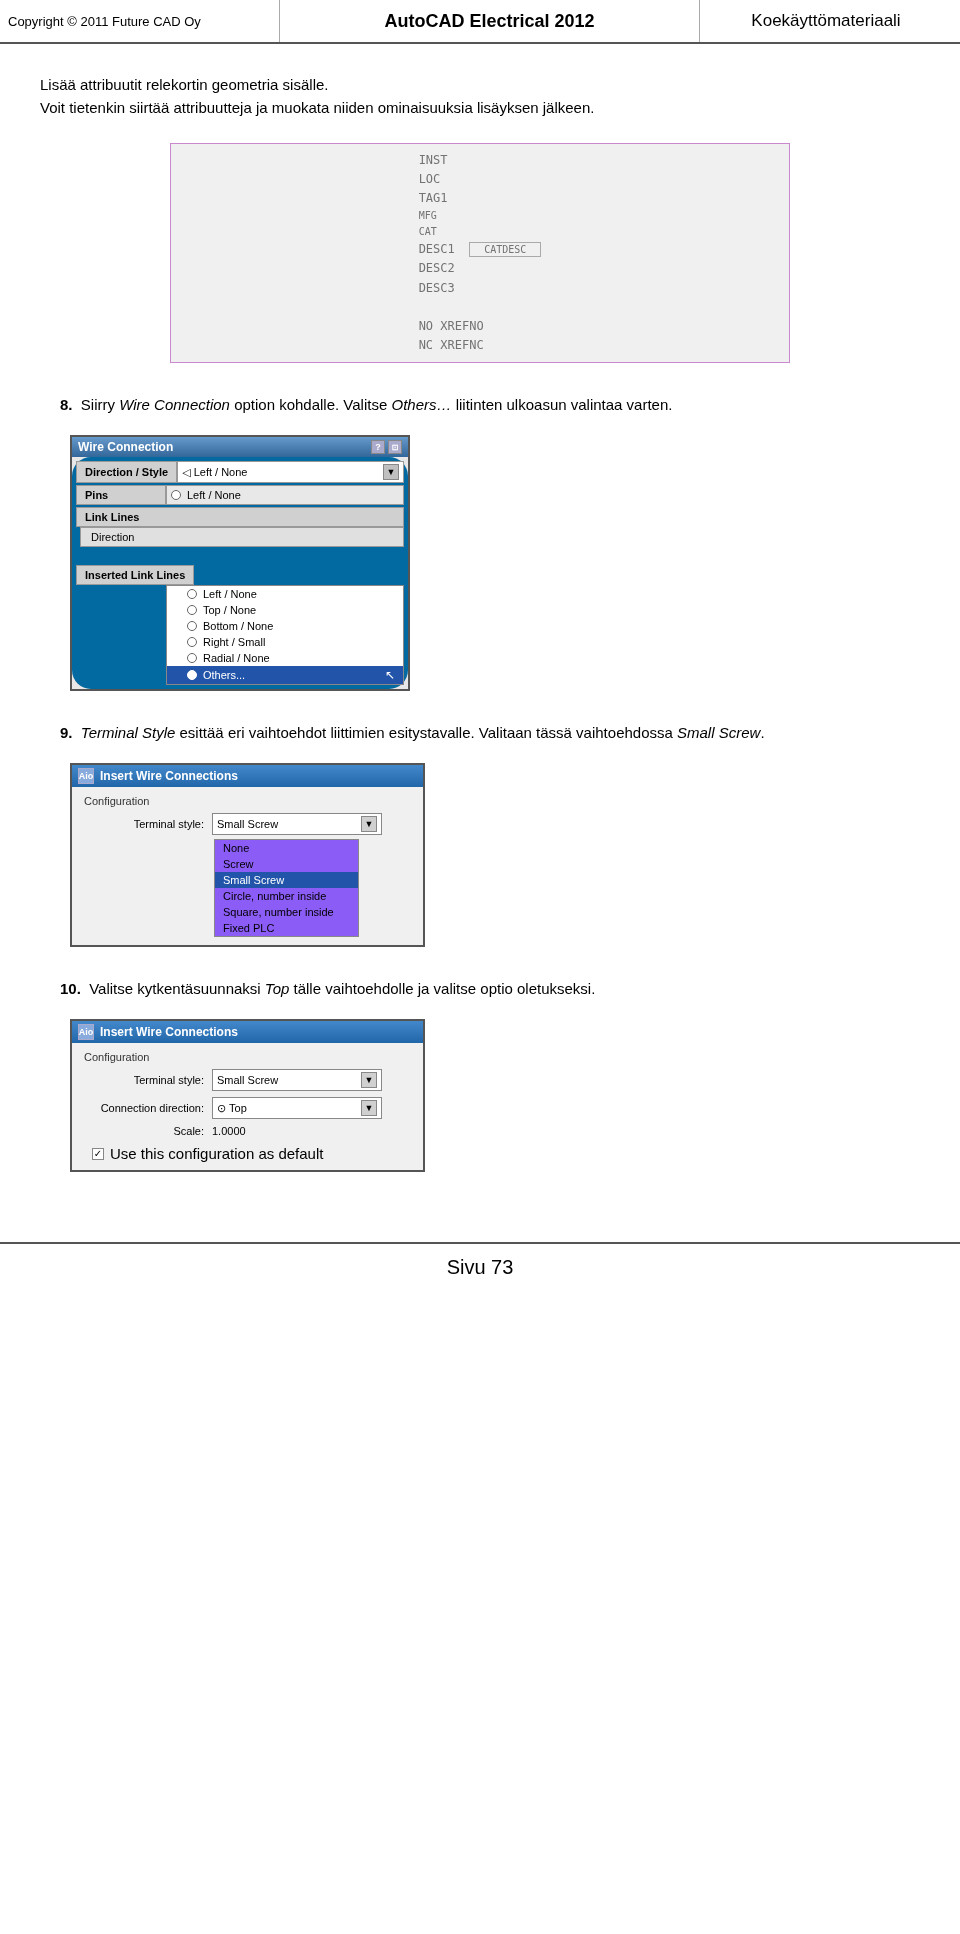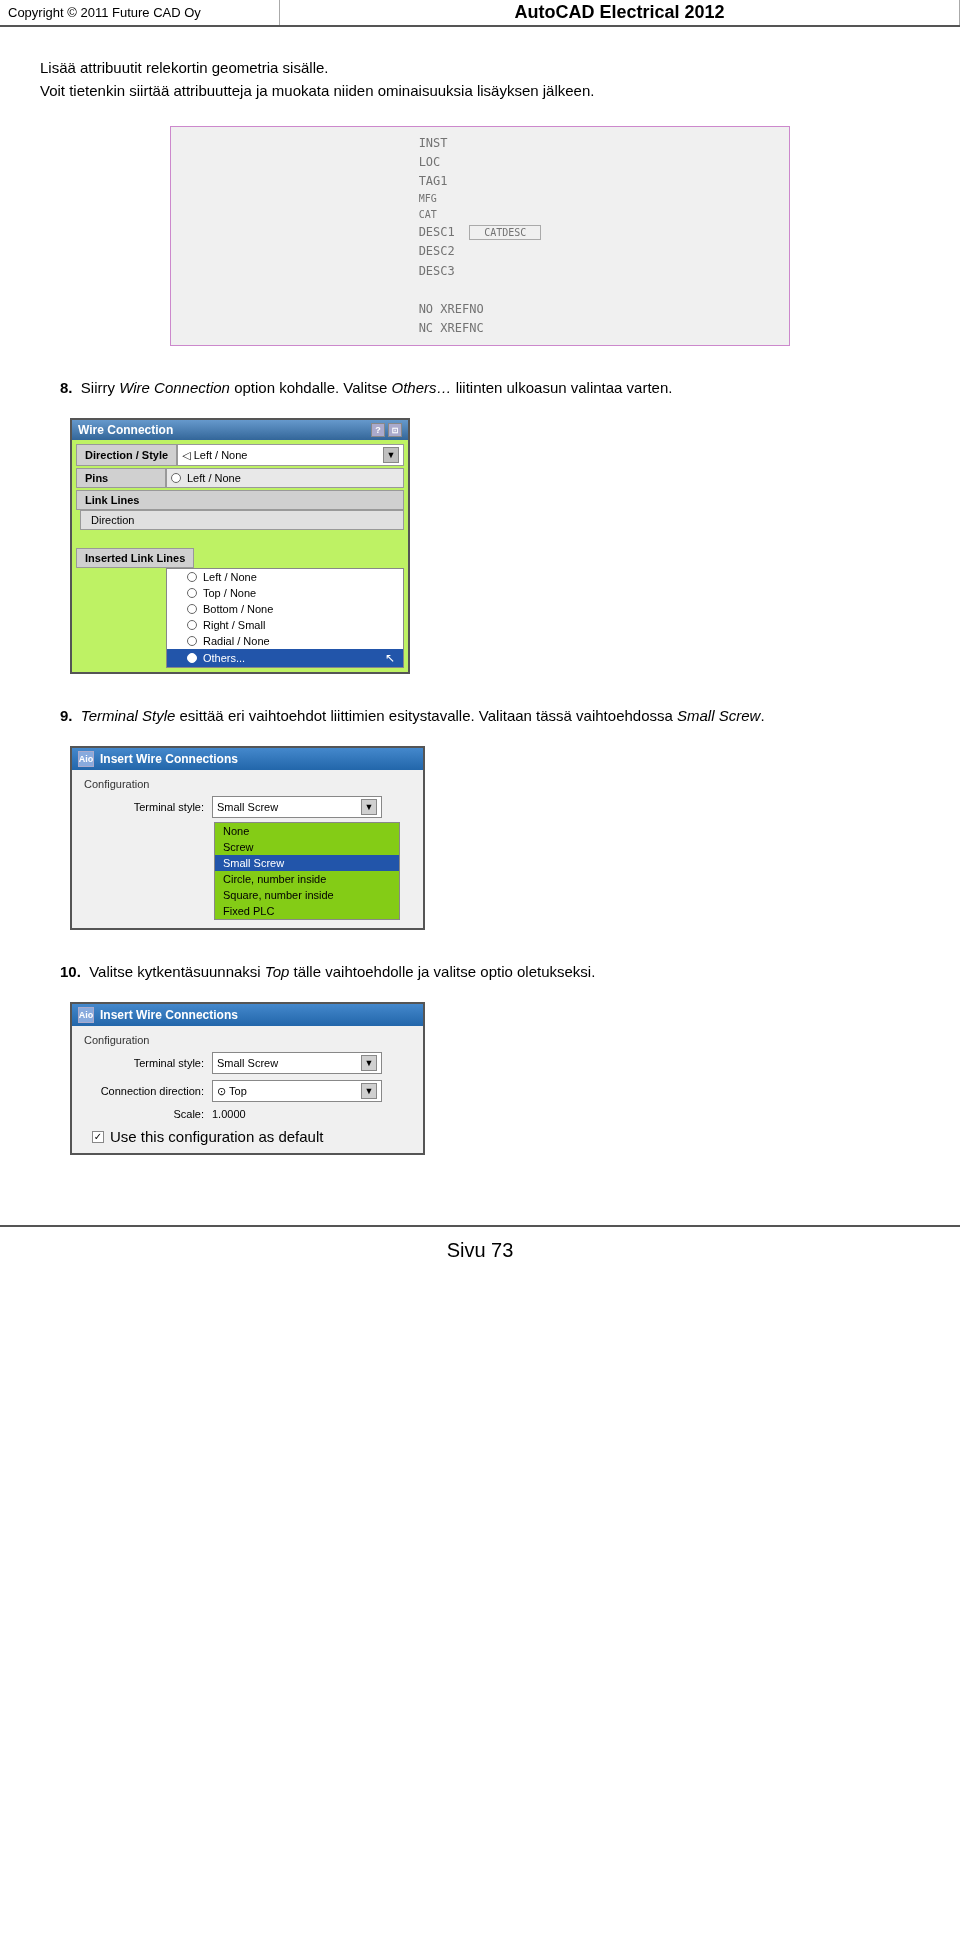--- a/index.html
+++ b/index.html
@@ -8,21 +8,21 @@
       font-size: 15px;
       background: #fff;
       color: #000;
       width: 960px;
     }
 
     
     .header {
       display: flex;
       border-bottom: 2px solid #555;
-      height: 27px;
+      height: 44px;
       align-items: center;
     }
     .header-left {
       width: 280px;
       font-size: 13px;
       padding-left: 8px;
       border-right: 1px solid #aaa;
       height: 100%;
       display: flex;
       align-items: center;
@@ -117,21 +117,22 @@
     }
     .wc-titlebar-icon {
       width: 14px; height: 14px;
       background: #aac;
       border: 1px solid #888;
       font-size: 9px;
       display: flex; align-items: center; justify-content: center;
     }
     .wc-body {
       padding: 4px;
-      background: #bef264;
+      background: #0369a1;
+      border-radius: 19px;
     }
     .wc-row {
       display: flex;
       align-items: stretch;
       margin-bottom: 2px;
     }
     .wc-label-cell {
       background: #d0d0d0;
       border: 1px solid #999;
       padding: 3px 8px;
@@ -276,25 +277,25 @@
       width: 170px;
     }
     .iwc-dropdown-arrow {
       width: 16px; height: 16px;
       background: #d0d0d0;
       border: 1px solid #888;
       display: flex; align-items: center; justify-content: center;
       font-size: 9px;
     }
     .iwc-dropdown-list {
-      background: #84cc16;
+      background: #8b5cf6;
       border: 1px solid #888;
       margin-left: 130px;
       margin-top: -2px;
-      width: 186px;
+      width: 145px;
     }
     .iwc-dropdown-item {
       padding: 2px 8px;
       font-size: 11px;
     }
     .iwc-dropdown-item.selected {
       background: #2255aa;
       color: white;
     }
     .iwc-text-value {
@@ -336,20 +337,23 @@
   </style>
 </head>
 <body>
 
 <div class="header">
   <div class="header-left">
     <span>Copyright © 2011 Future CAD Oy</span>
   </div>
   <div class="header-center">
     <span>AutoCAD Electrical 2012</span>
+  </div>
+  <div class="header-right">
+    <span>Koekäyttömateriaali</span>
   </div>
 </div>
 
 <div class="content">
 
   
   <div class="intro-text">
     <span>Lisää attribuutit relekortin geometria sisälle.</span><br>
     <span>Voit tietenkin  siirtää attribuutteja ja muokata niiden ominaisuuksia lisäyksen jälkeen.</span>
   </div>

